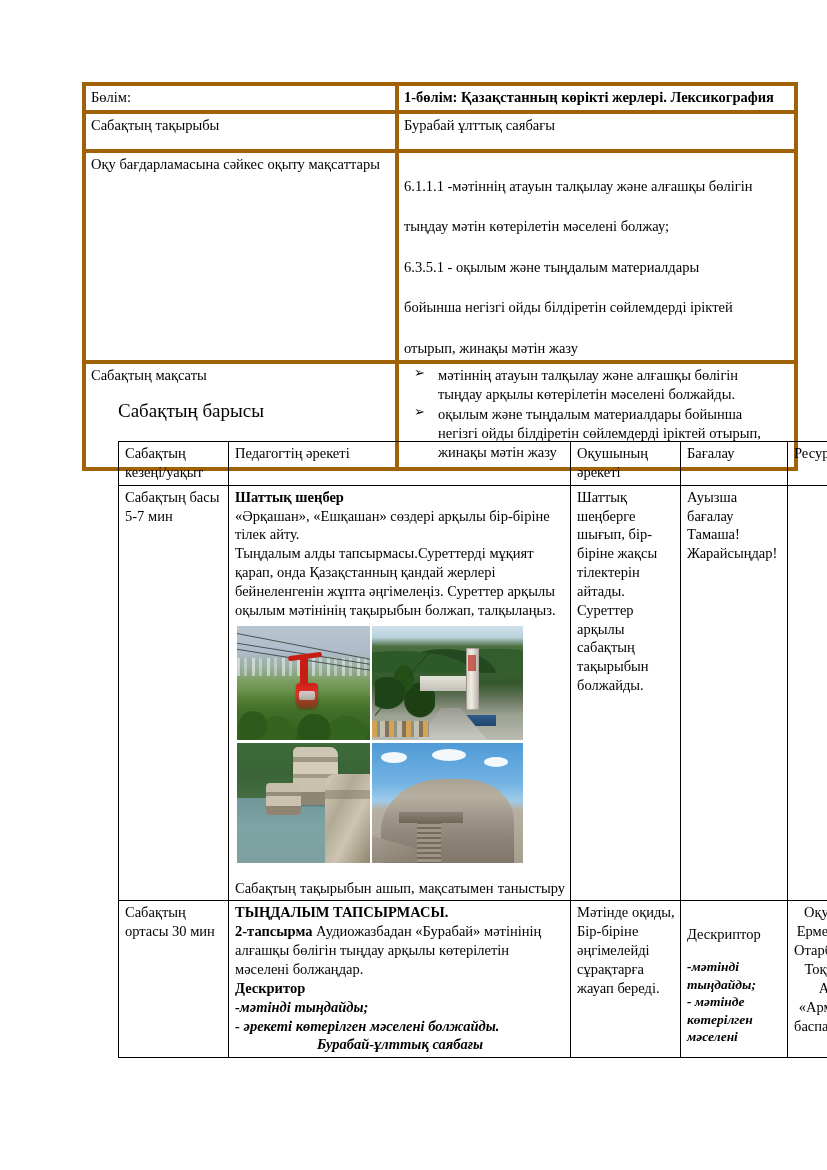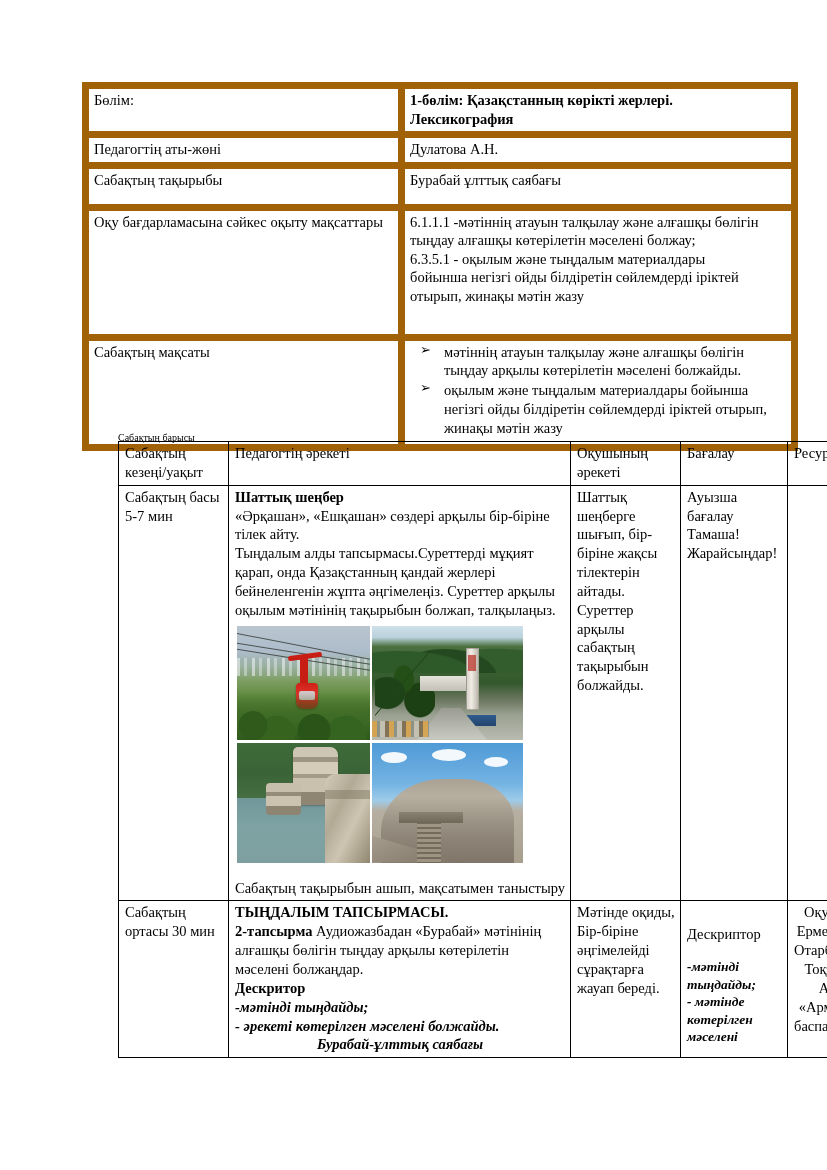--- a/index.html
+++ b/index.html
@@ -25,32 +25,32 @@
   
   .info-table {
     position: absolute;
     left: 82px;
     top: 82px;
     width: 716px;
     border-collapse: collapse;
     table-layout: fixed;
   }
   .info-table td {
-    border: 7px solid #a16207;
+    border: 4px solid #a16207;
     padding: 2px 12px 3px 5px;
     font-size: 14.5px;
     line-height: 1.28;
     vertical-align: top;
   }
   .c-left   { width: 292px; }
   .c-midA   { width: 212px; }
   .c-midB   { width: 212px; }
   .bold { font-weight: bold; }
 
-  .obj-line { display: block; }
+  .obj-line { display: block; margin-top: 22px; }
 
   ul.goals {
     margin: 0;
     padding: 0;
     list-style: none;
   }
   ul.goals li {
     position: relative;
     padding-left: 34px;
     margin-bottom: 1px;
@@ -60,22 +60,22 @@
     position: absolute;
     left: 10px;
     top: -1px;
     font-size: 13px;
   }
 
   
   .barysy {
     position: absolute;
     left: 118px;
-    top: 432px;
-    font-size: 10px;
+    top: 400px;
+    font-size: 19px;
   }
 
   
   .lesson-table {
     position: absolute;
     left: 118px;
     top: 441px;
     width: 718px;
     border-collapse: collapse;
     table-layout: fixed;
@@ -304,32 +304,28 @@
 
 <div class="page">
 
   <table class="info-table">
     <tbody>
       <tr>
         <td class="c-left">Бөлім:</td>
         <td colspan="2" class="bold">1-бөлім:  Қазақстанның көрікті жерлері. Лексикография</td>
       </tr>
       <tr>
-        <td class="c-left">Педагогтің аты-жөні</td>
-        <td colspan="2">Дулатова А.Н.</td>
-      </tr>
-      <tr>
         <td class="c-left" style="height:30px">Сабақтың тақырыбы</td>
         <td colspan="2">Бурабай ұлттық саябағы</td>
       </tr>
       <tr>
         <td class="c-left" style="height:118px">Оқу бағдарламасына сәйкес оқыту мақсаттары</td>
         <td colspan="2">
           <span class="obj-line">6.1.1.1 -мәтіннің атауын талқылау және  алғашқы бөлігін</span>
-          <span class="obj-line">тыңдау алғашқы көтерілетін мәселені  болжау;</span>
+          <span class="obj-line">тыңдау мәтін көтерілетін мәселені  болжау;</span>
           <span class="obj-line">6.3.5.1 - оқылым және тыңдалым материалдары</span>
           <span class="obj-line">бойынша негізгі ойды білдіретін сөйлемдерді  іріктей</span>
           <span class="obj-line">отырып, жинақы мәтін жазу</span>
         </td>
       </tr>
       <tr>
         <td class="c-left" style="height:98px">Сабақтың мақсаты</td>
         <td colspan="2">
           <ul class="goals">
             <li>

